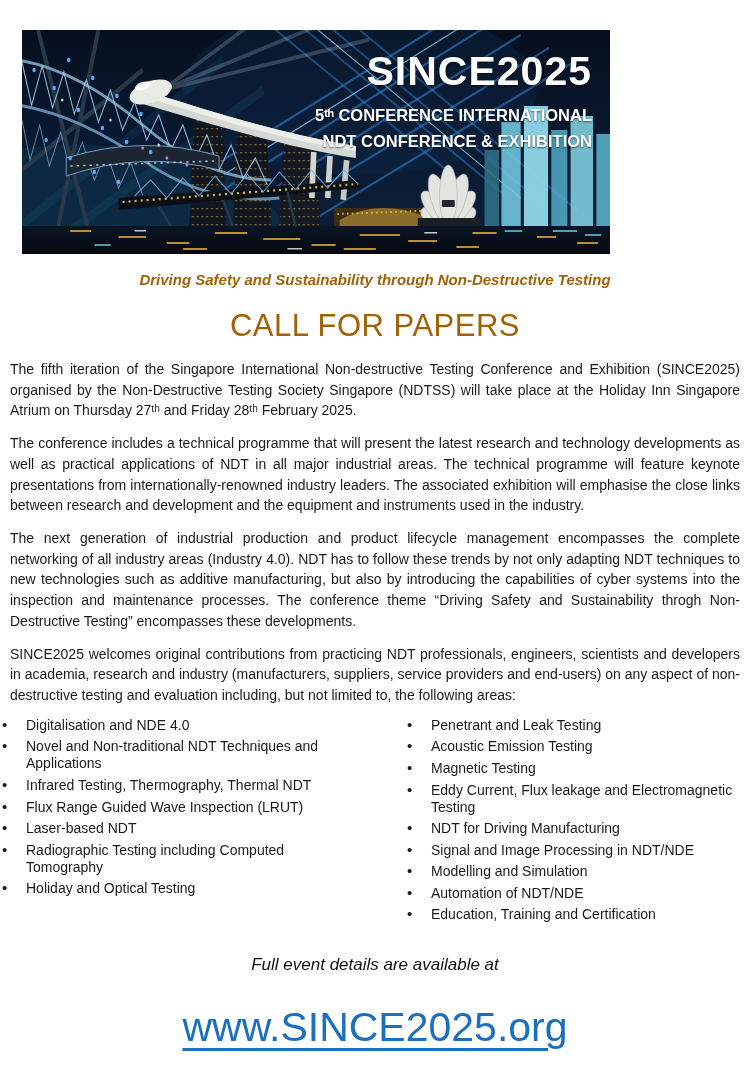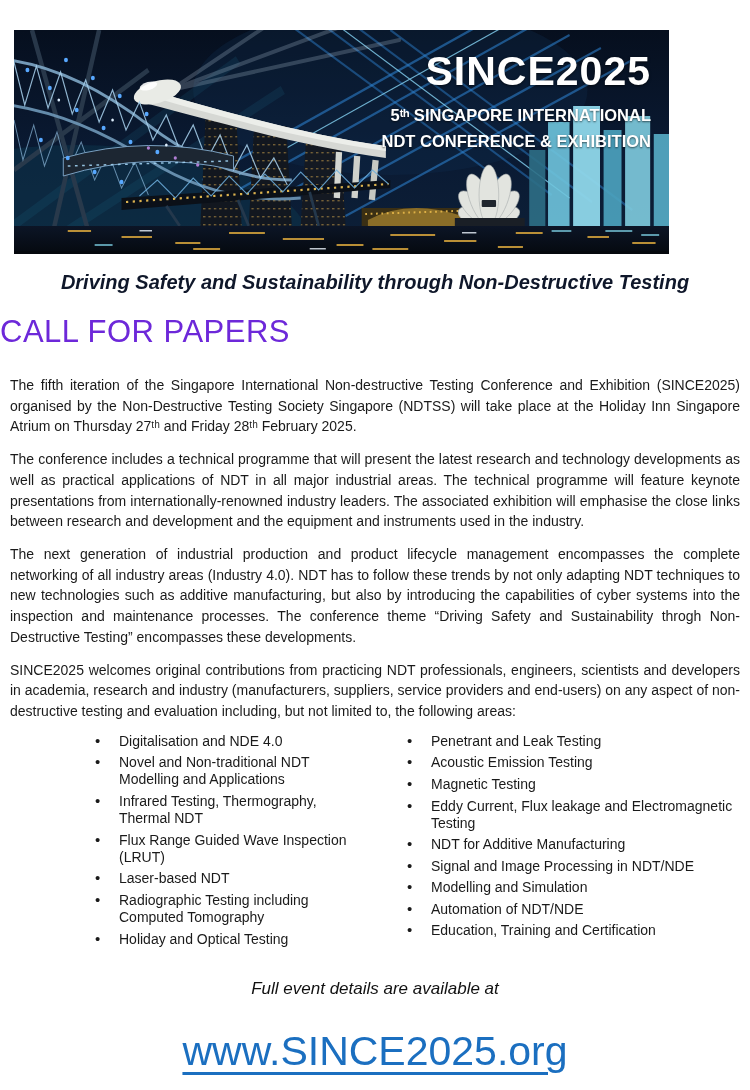--- a/index.html
+++ b/index.html
@@ -7,38 +7,38 @@
   body {
     width:750px; height:1090px;
     background:#ffffff;
     font-family:"Liberation Sans", sans-serif;
     color:#1a1a1a;
     overflow:hidden;
     position:relative;
   }
 
   
-  .banner { position:relative; margin:30px 10px 0 14px; width:655px; height:224px; overflow:hidden; background:#0a1a33; }
+  .banner { position:relative; margin:30px 10px 0 22px; width:588px; height:224px; overflow:hidden; background:#0a1a33; }
   .banner svg { position:absolute; inset:0; width:100%; height:100%; display:block; }
   .banner-text { position:absolute; top:20px; right:18px; text-align:right; color:#ffffff; z-index:3; }
   .banner-title { font-size:41px; font-weight:700; letter-spacing:1px; line-height:1.05; text-shadow:0 1px 3px rgba(0,0,0,.6); }
   .banner-sub { font-size:16.5px; font-weight:700; line-height:1.6; margin-top:9px; text-shadow:0 1px 2px rgba(0,0,0,.6); }
 
   
-  .tagline { margin-top:17px; text-align:center; font-style:italic; font-weight:700; font-size:20px; color:#0f172a; }
-  .main-heading { margin:20px 0 25px 0; font-size:31px; font-weight:400; letter-spacing:.5px; color:#6d28d9; }
+  .tagline { margin-top:17px; text-align:center; font-style:italic; font-weight:700; font-size:15px; color:#a16207; }
+  .main-heading { margin:20px 0 15px 0; text-align:center; font-size:31px; font-weight:400; letter-spacing:.5px; color:#a16207; }
 
   
   .paras { margin:0 10px; }
   .paras p { font-size:14px; line-height:1.48; text-align:justify; margin:12px 0 11px 0; }
 
   
   .topics { display:flex; margin-top:5px; }
   .topics ul { list-style:none; margin:0; padding:0; font-size:14px; line-height:1.22; width:50%; }
-  .topics ul.left  { padding-left:93px;  padding-right:20px; }
+  .topics ul.left  {  padding-right:20px; }
   .topics ul.right { padding-left:30px;  padding-right:12px; }
   .topics li { position:relative; padding-left:26px; margin-bottom:4.5px; }
   .topics li::before { content:"•"; position:absolute; left:2px; top:-1px; font-size:15px; }
 
   
   .details-line { margin-top:27px; text-align:center; font-size:17px; color:#111;font-style:italic; }
   .website-wrap { margin-top:29px; text-align:center; }
   .website-wrap a { font-size:41px; text-decoration:underline; text-underline-offset:7px; text-decoration-thickness:2.5px; }
 </style>
 </head>
@@ -206,52 +206,52 @@
       <rect x="140" y="200" width="14" height="1.5"></rect>
         <rect x="500" y="202" width="16" height="1.5"></rect>
         <rect x="330" y="218" width="18" height="1.5"></rect>
     </g>
     <rect x="0" y="221" width="731" height="3" fill="#05080d"></rect>
   </svg>
 
   <div class="banner-text">
     <div class="banner-title">SINCE2025</div>
     <div class="banner-sub">
-      <div>5ᵗʰ SINGAPORE INTERNATIONAL</div>
+      <div>5ᵗʰ CONFERENCE INTERNATIONAL</div>
       <div>NDT CONFERENCE &amp; EXHIBITION</div>
     </div>
   </div>
 </div>
 
 <div class="tagline">Driving Safety and Sustainability through Non-Destructive Testing</div>
 <h1 class="main-heading">CALL FOR PAPERS</h1>
 
 <div class="paras">
     <p>The fifth iteration of the Singapore International Non-destructive Testing Conference and Exhibition (SINCE2025) organised by the Non-Destructive Testing Society Singapore (NDTSS) will take place at the Holiday Inn Singapore Atrium on Thursday 27ᵗʰ and Friday 28ᵗʰ February 2025.</p>
     <p>The conference includes a technical programme that will present the latest research and technology developments as well as practical applications of NDT in all major industrial areas. The technical programme will feature keynote presentations from internationally-renowned industry leaders. The associated exhibition will emphasise the close links between research and development and the equipment and instruments used in the industry.</p>
     <p>The next generation of industrial production and product lifecycle management encompasses the complete networking of all industry areas (Industry 4.0). NDT has to follow these trends by not only adapting NDT techniques to new technologies such as additive manufacturing, but also by introducing the capabilities of cyber systems into the inspection and maintenance processes. The conference theme “Driving Safety and Sustainability throgh Non-Destructive Testing” encompasses these developments.</p>
     <p>SINCE2025 welcomes original contributions from practicing NDT professionals, engineers, scientists and developers in academia, research and industry (manufacturers, suppliers, service providers and end-users) on any aspect of non-destructive testing and evaluation including, but not limited to, the following areas:</p>
   </div>
 
 <div class="topics">
   <ul class="left">
       <li>Digitalisation and NDE 4.0</li>
-      <li>Novel and Non-traditional NDT Modelling and Applications</li>
+      <li>Novel and Non-traditional NDT Techniques and Applications</li>
       <li>Infrared Testing, Thermography, Thermal NDT</li>
       <li>Flux Range Guided Wave Inspection (LRUT)</li>
       <li>Laser-based NDT</li>
       <li>Radiographic Testing including Computed Tomography</li>
       <li>Holiday and Optical Testing</li>
     </ul>
   <ul class="right">
       <li>Penetrant and Leak Testing</li>
       <li>Acoustic Emission Testing</li>
       <li>Magnetic Testing</li>
       <li>Eddy Current, Flux leakage and Electromagnetic Testing</li>
-      <li>NDT for Additive Manufacturing</li>
+      <li>NDT for Driving Manufacturing</li>
       <li>Signal and Image Processing in NDT/NDE</li>
       <li>Modelling and Simulation</li>
       <li>Automation of NDT/NDE</li>
       <li>Education, Training and Certification</li>
     </ul>
 </div>
 
 <div class="details-line">Full event details are available at</div>
 <div class="website-wrap">
   <a href="#" style="color:#1b6fc0;">www.SINCE2025.org</a>

